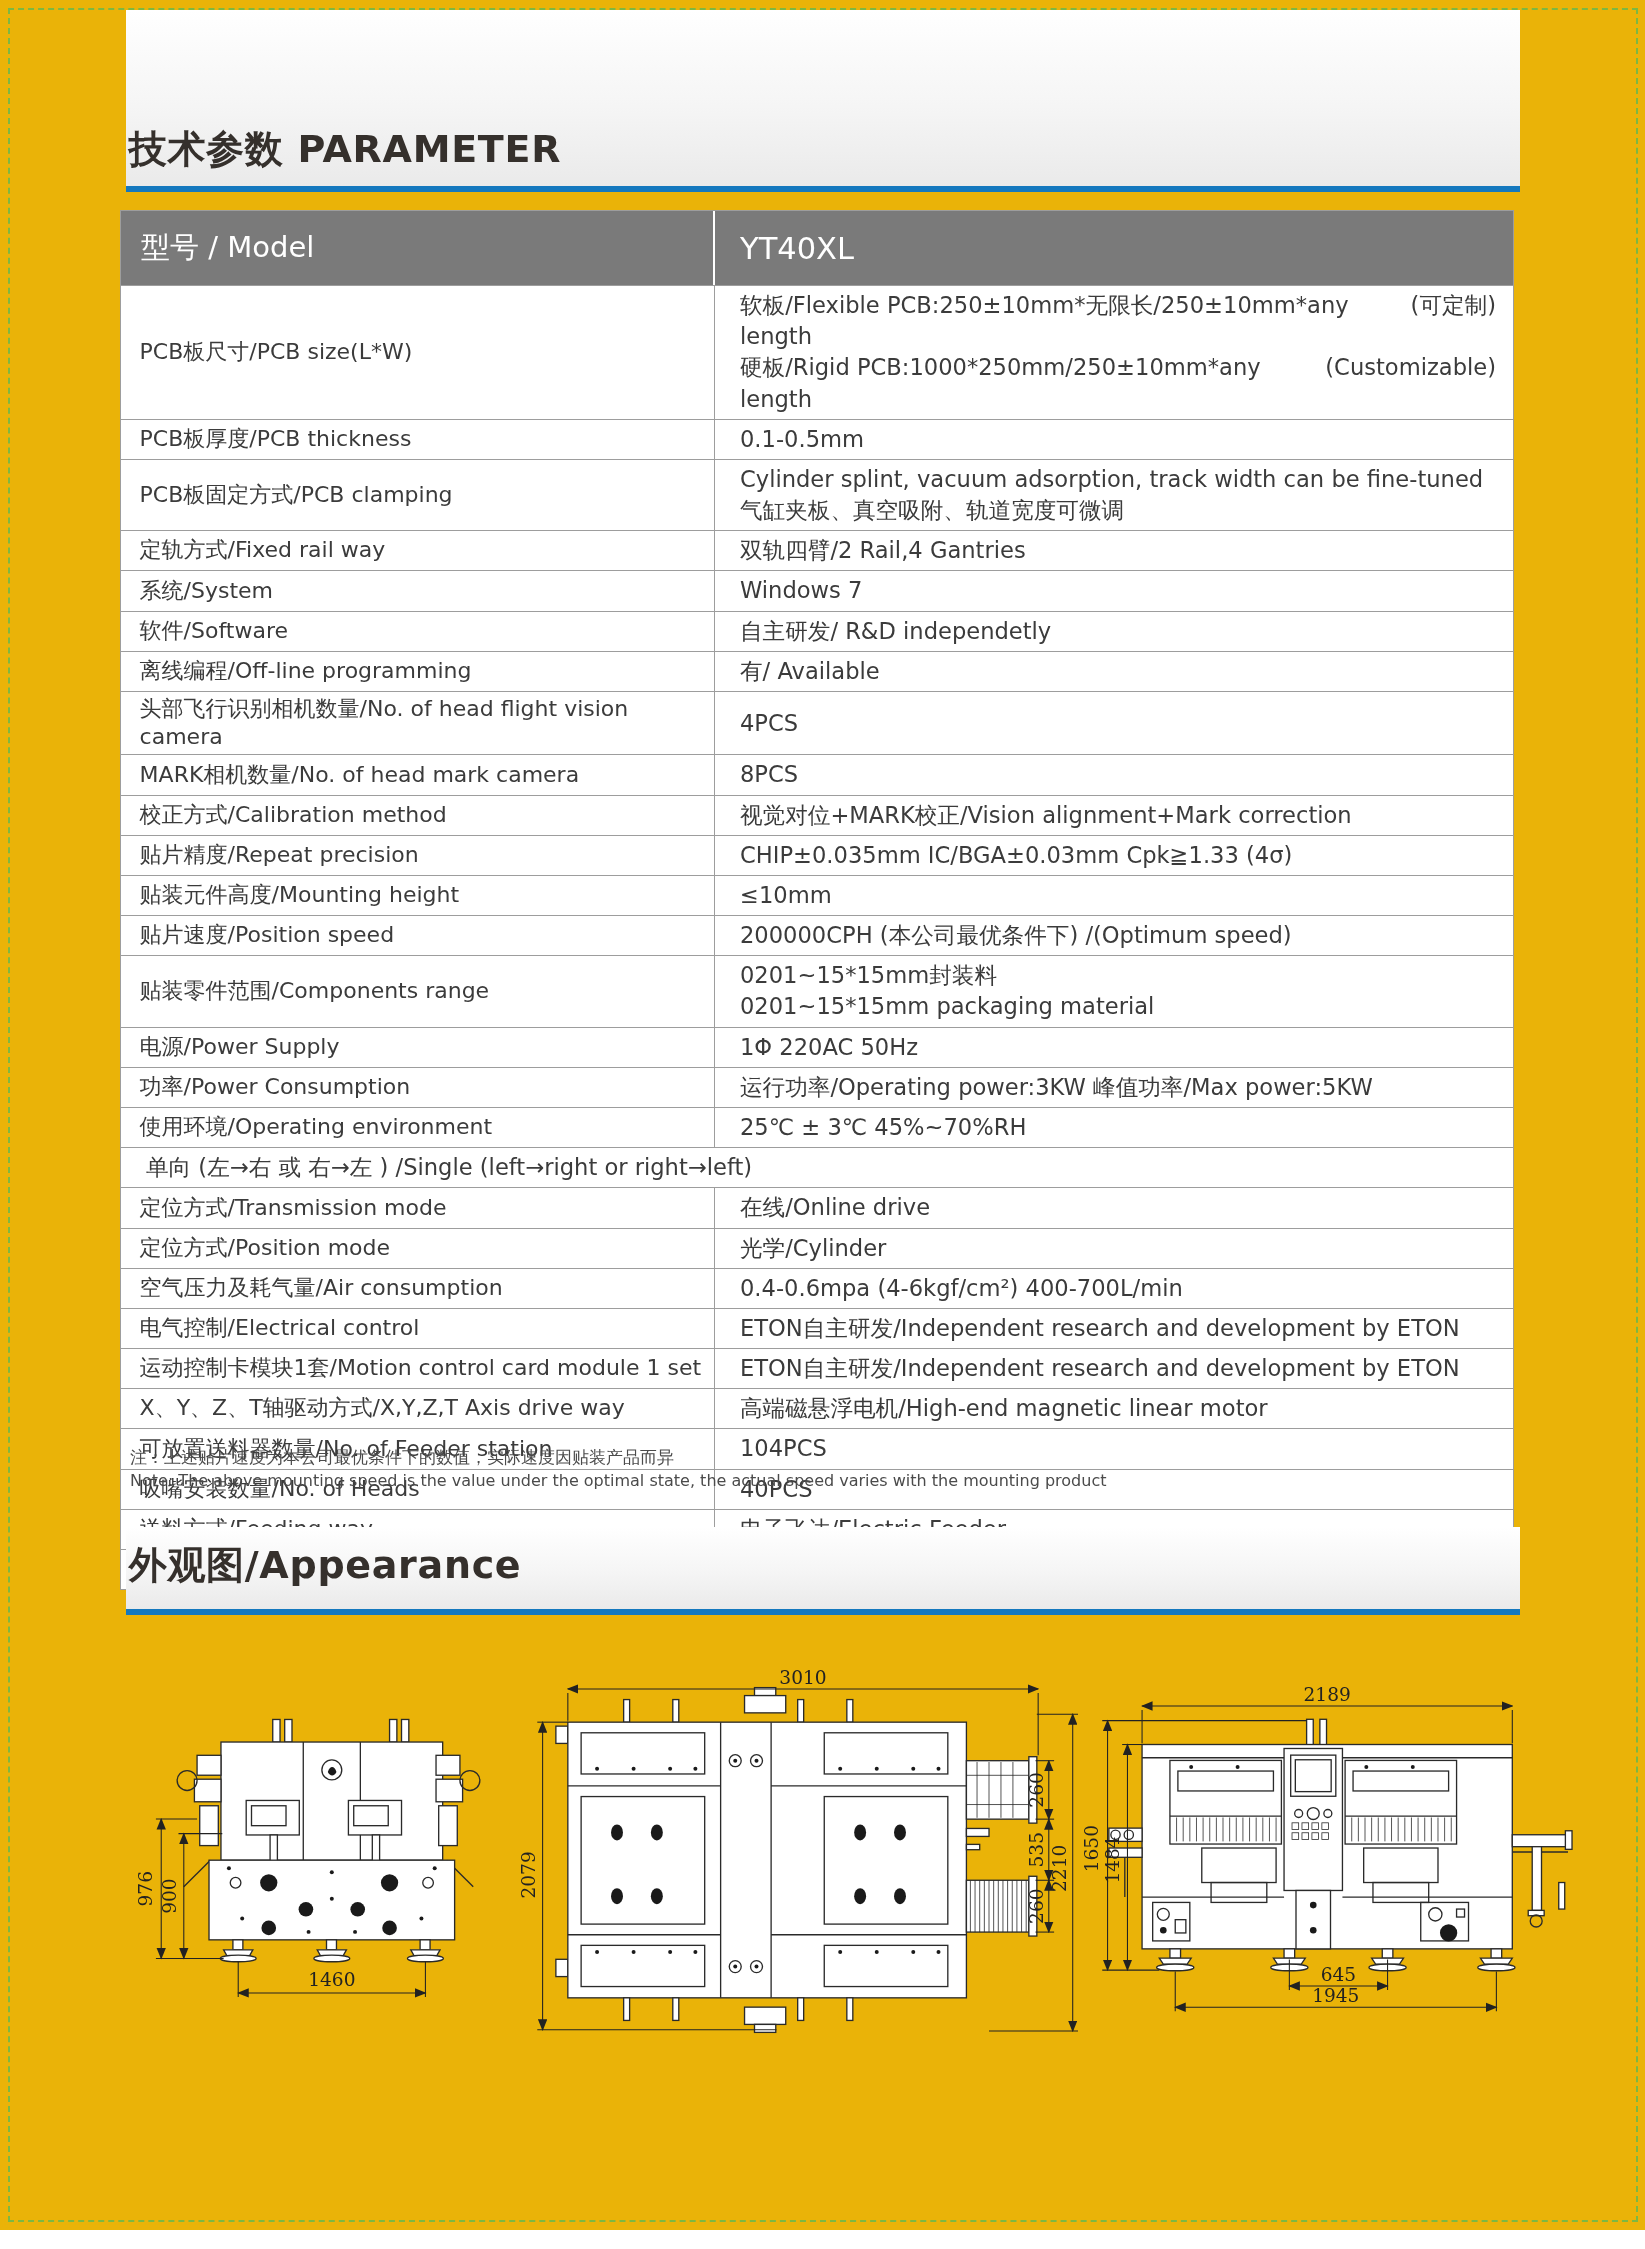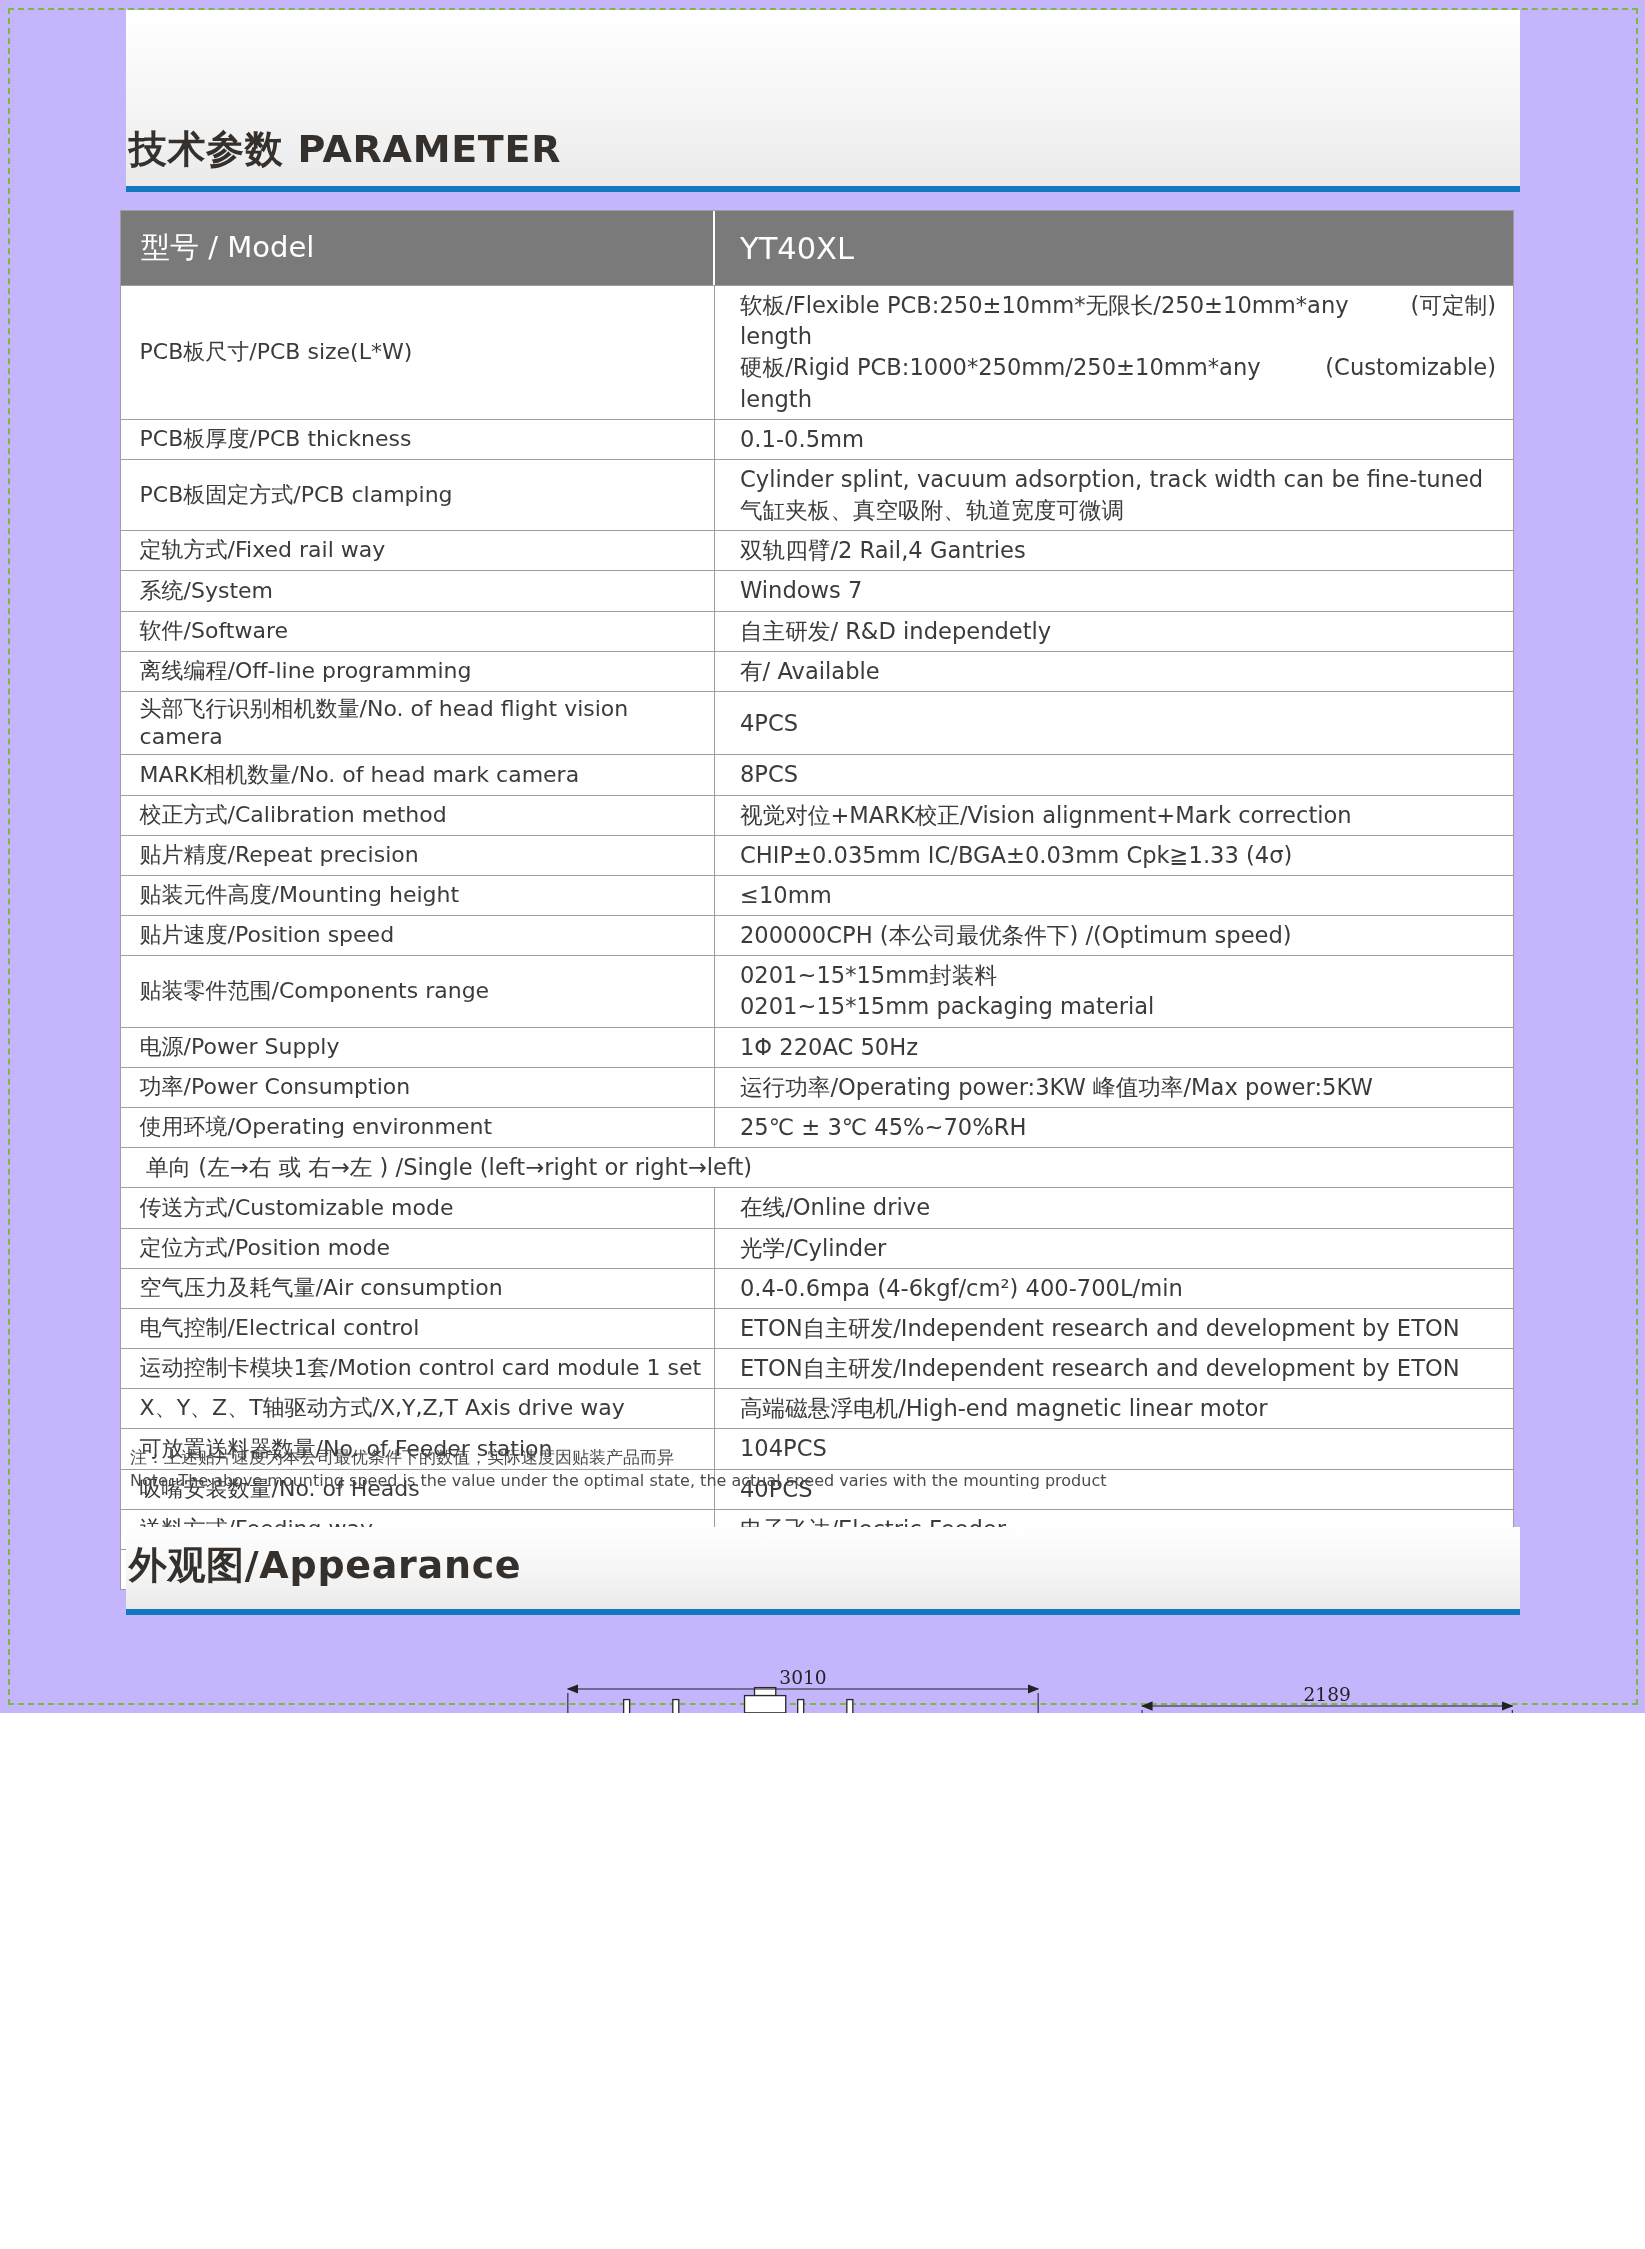--- a/index.html
+++ b/index.html
@@ -1,17 +1,17 @@
 <!DOCTYPE html>
 <html style="font-size:10.6px"><head>
 <meta charset="utf-8">
 <style>
   html,body { margin:0; padding:0; background:#fff; }
   .page {
-    position:relative; width:1646px; height:1713px; background:#c4b5fd;
+    position:relative; width:1646px; height:2230px; background:#eab308;
     font-family:"DejaVu Sans","Liberation Sans",sans-serif; color:#3b3b3b; overflow:hidden;
   }
   .crop-border {
     position:absolute; left:8px; top:8px; right:8px; bottom:8px;
     border:2px dashed #7cb842; pointer-events:none;
   }
   
   .band {
     position:absolute; left:126px; width:1394px;
     background:linear-gradient(180deg,#ffffff 0%,#f5f5f5 55%,#eaeaea 100%);
@@ -228,21 +228,21 @@
           </div>
         </div>
         <div class="trow">
           <div class="tcell tvalue">
             <div class="vline">
               <span>单向 (左→右 或 右→左 ) /Single (left→right or right→left)</span>
             </div>
           </div>
         </div>
         <div class="trow">
-          <div class="tcell tlabel">传送方式/Customizable mode</div>
+          <div class="tcell tlabel">定位方式/Transmission mode</div>
           <div class="tcell tvalue">
             <div class="vline">
               <span>在线/Online drive</span>
             </div>
           </div>
         </div>
         <div class="trow">
           <div class="tcell tlabel">定位方式/Position mode</div>
           <div class="tcell tvalue">
             <div class="vline">

